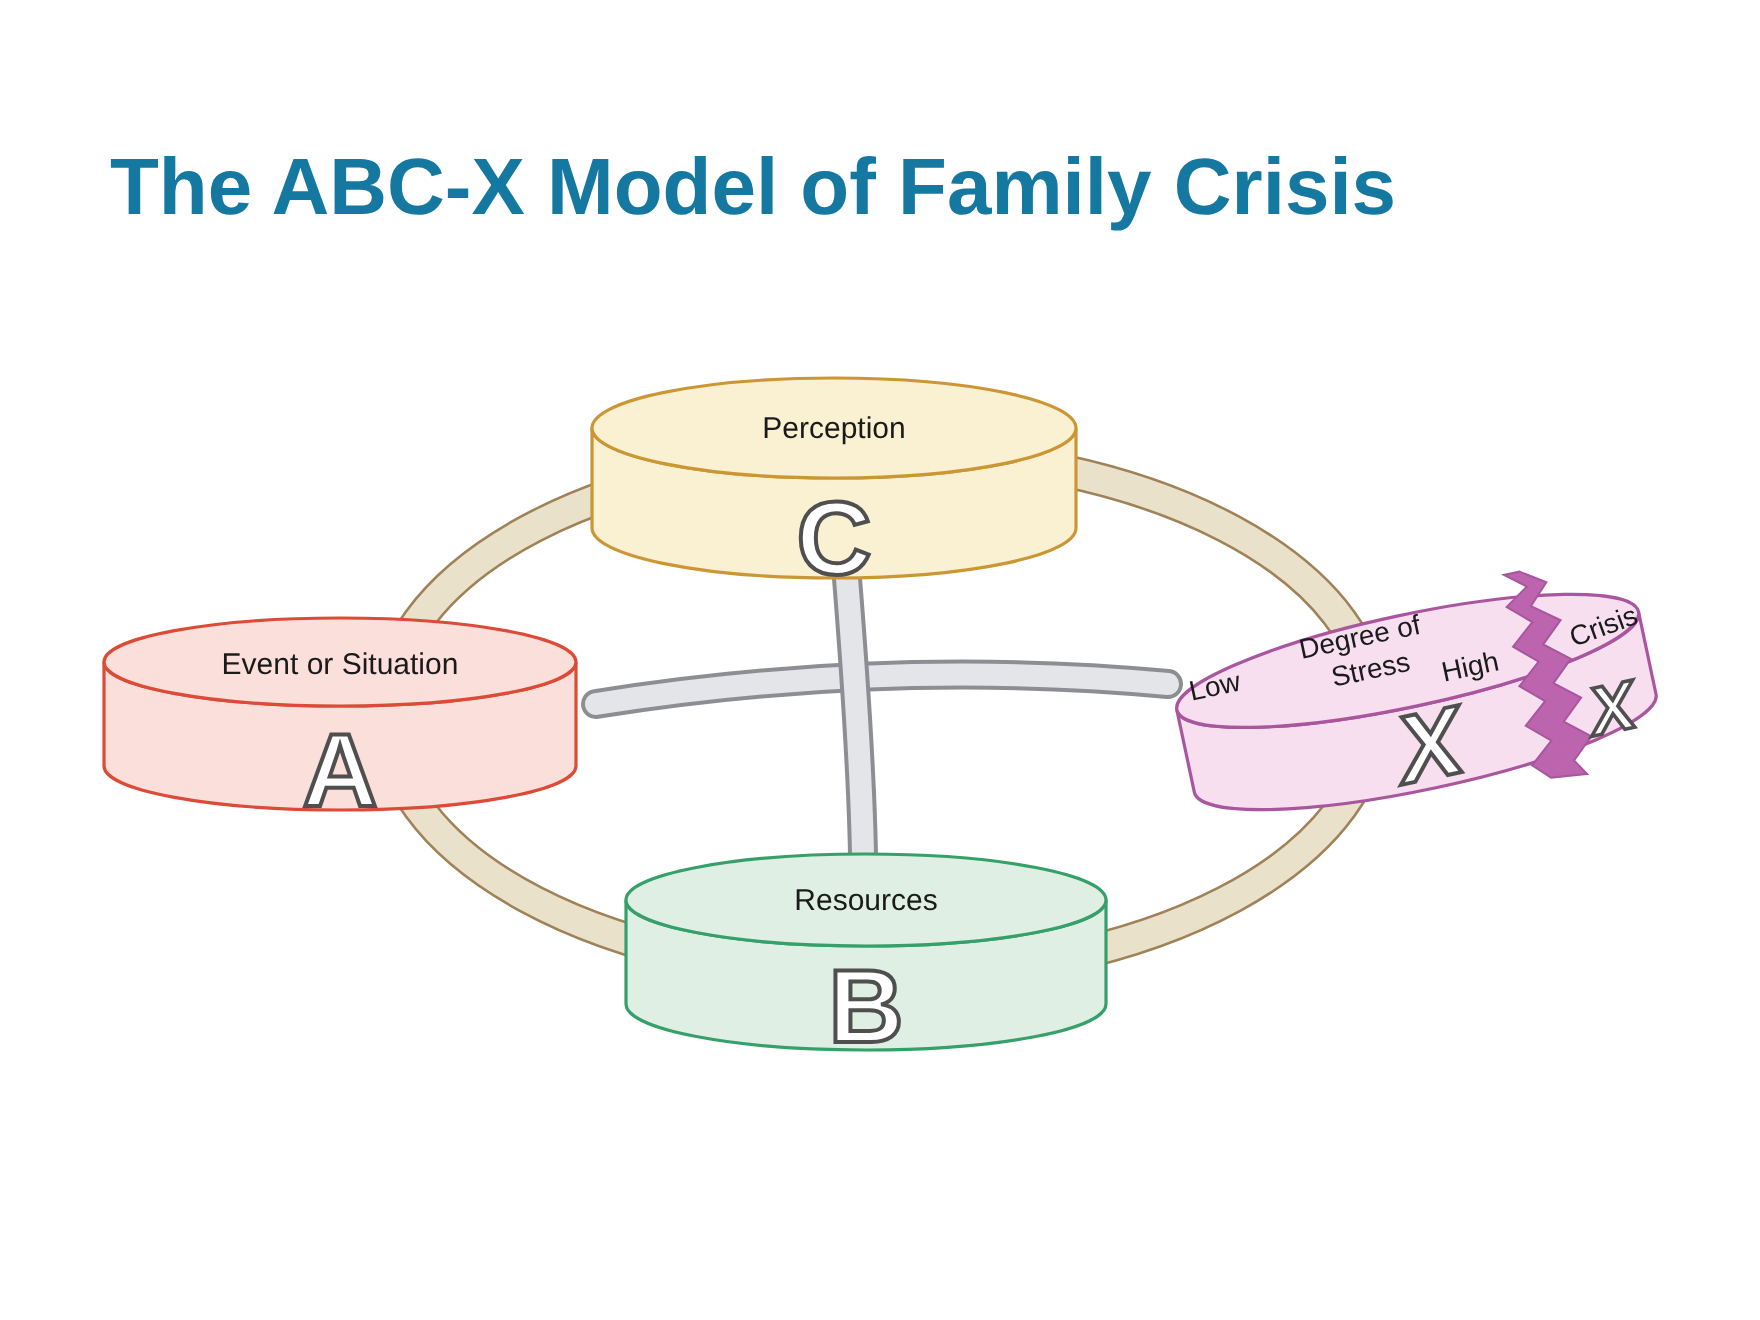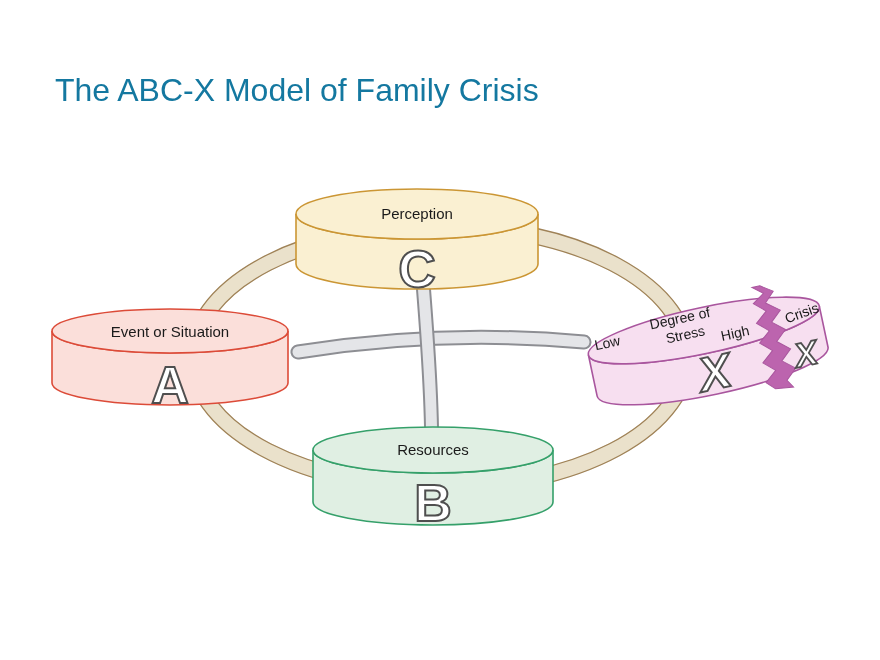--- a/index.html
+++ b/index.html
@@ -10,22 +10,22 @@
     background: #ffffff;
     overflow: hidden;
     font-family: "Liberation Sans", sans-serif;
   }
   .slide-title {
     position: absolute;
     left: 55px;
     top: 74px;
     margin: 0;
     font-family: "Liberation Sans", sans-serif;
-    font-size: 32px;
-    font-weight: normal;
+    font-size: 40px;
+    font-weight: bold;
     letter-spacing: 0px;
     color: #1478A0;
     line-height: 1;
     white-space: nowrap;
   }
   .diagram-svg { position: absolute; left: 0; top: 0; }
 
   .lbl {
     font-family: "Liberation Sans", sans-serif;
     font-size: 15px;

